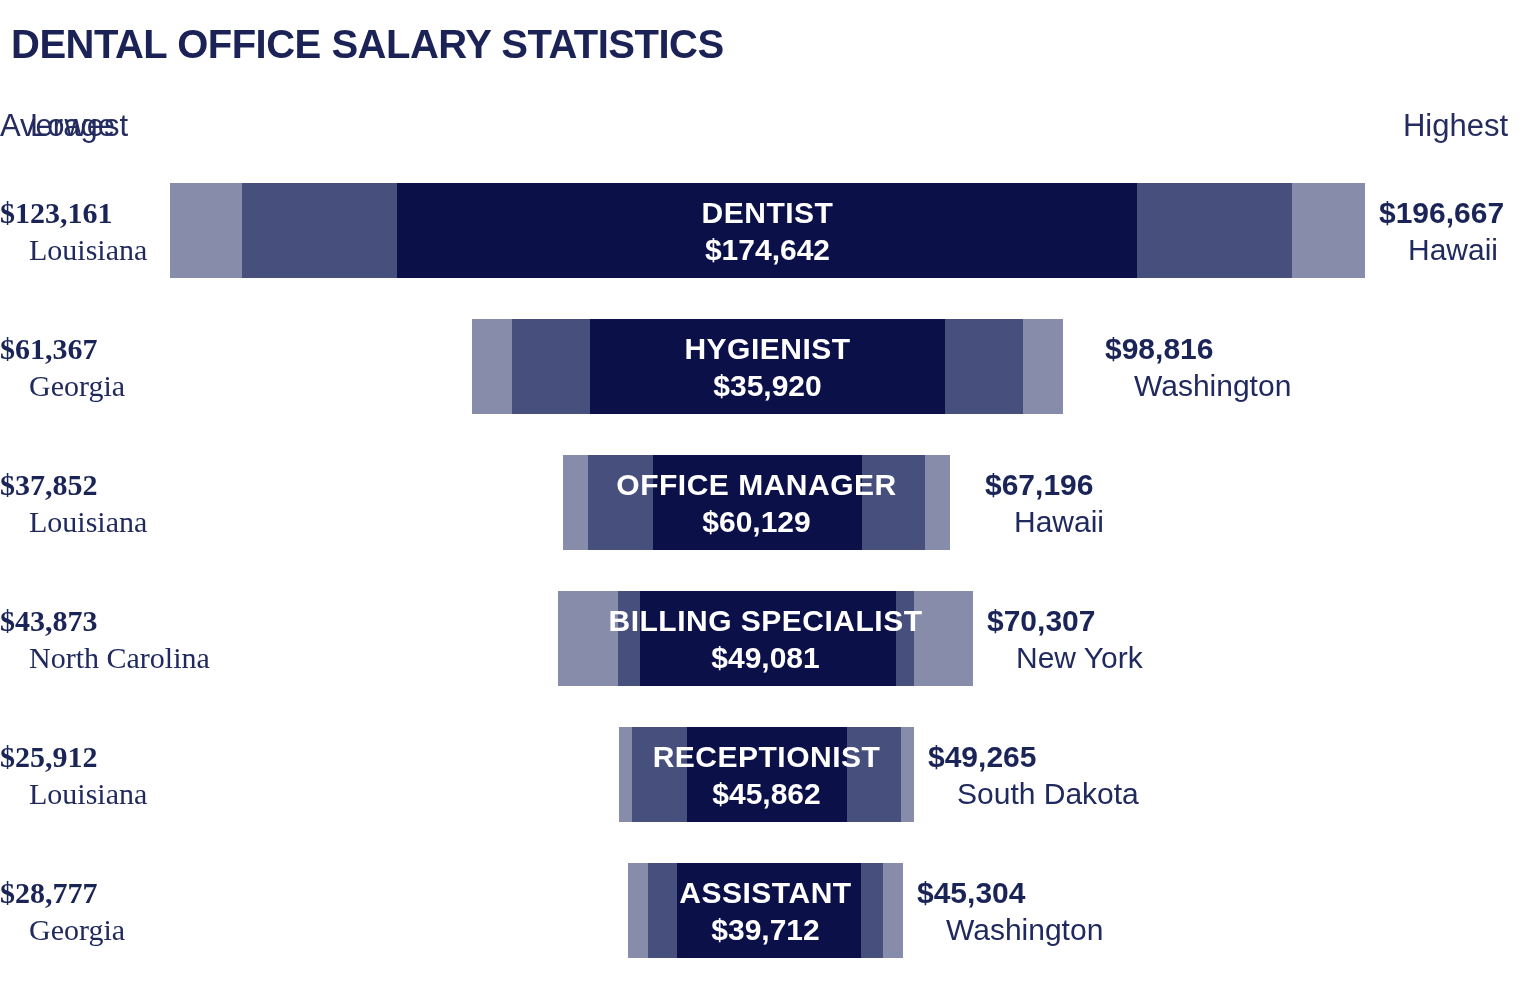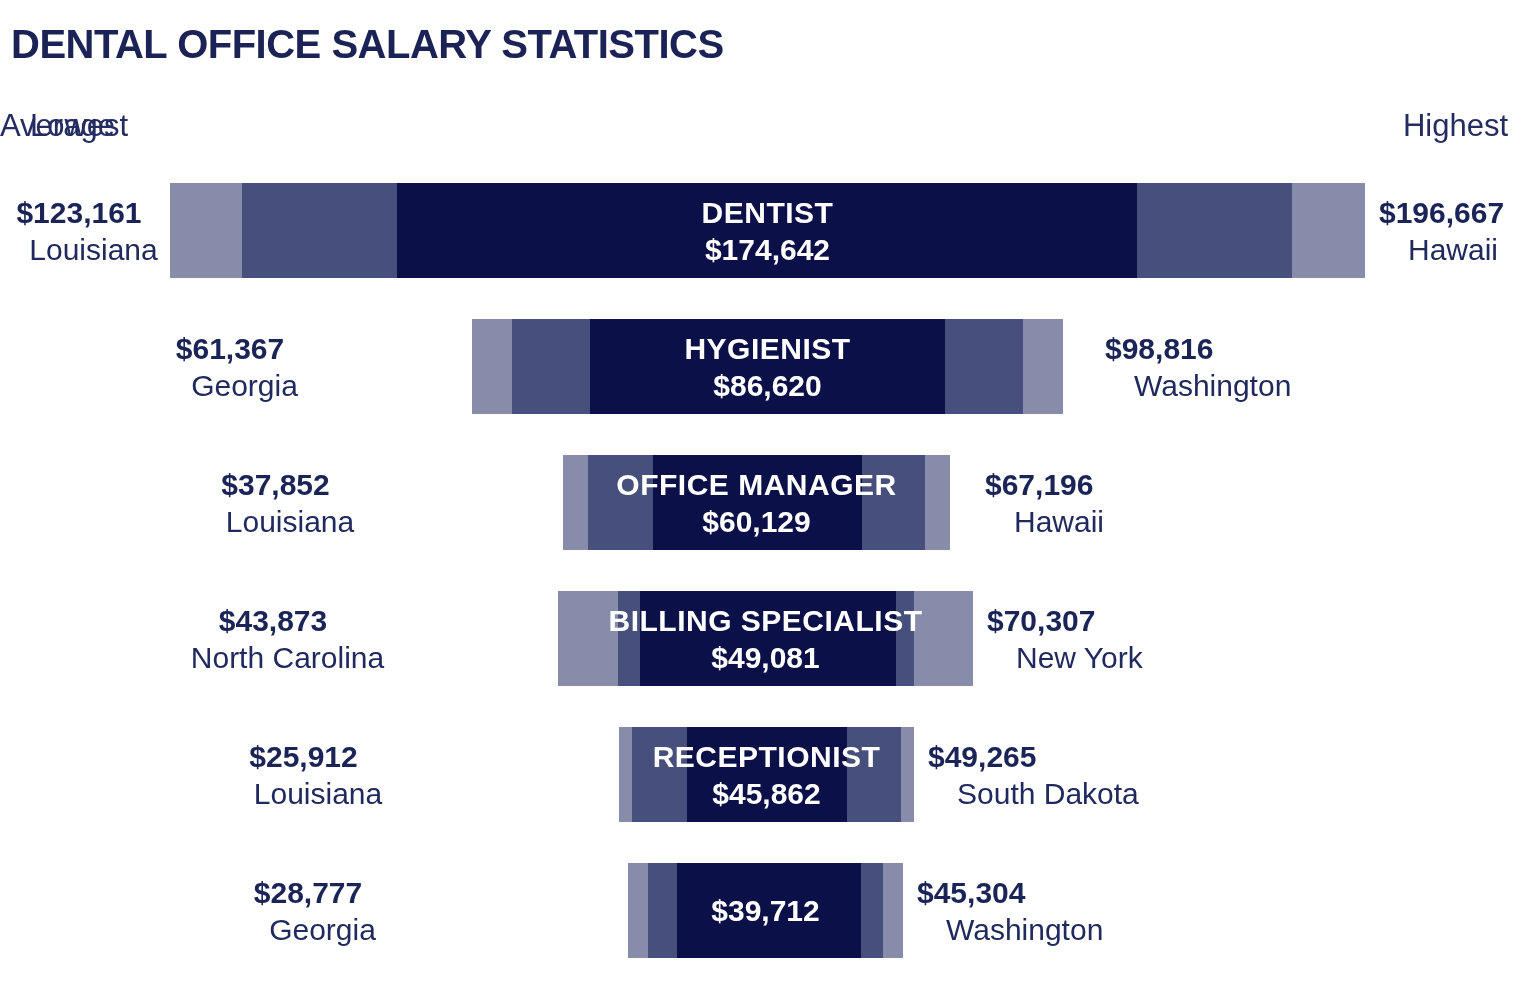--- a/index.html
+++ b/index.html
@@ -31,21 +31,21 @@
     color:#ffffff; line-height:37px; pointer-events:none;
   }
   .bar-role { font-size:30px; font-weight:800; letter-spacing:0.5px; }
   .bar-avg  { font-size:30px; font-weight:800; }
 
   .side-label {
     position:absolute; top:0; height:95px;
     display:flex; flex-direction:column; justify-content:center;
     line-height:37px; white-space:nowrap;
   }
-  .side-label.left  { text-align:center; }
+  .side-label.left  { text-align:left;font-family:Liberation Serif, serif; }
   .side-label.right { text-align:left; }
   .side-value { font-size:30px; font-weight:800; color:#1b2457; }
   .side-state { font-size:30px; font-weight:400; color:#212a5e;padding-left:29px; }
 </style>
 </head>
 <body>
 
 <div class="canvas">
 
   <div class="title">DENTAL OFFICE SALARY STATISTICS</div>
@@ -82,21 +82,21 @@
       <div class="side-state">Georgia</div>
     </div>
     <div class="bar" style="left:472px; width:591px;">
       <div class="seg light" style="width:40px;"></div>
       <div class="seg medium" style="width:78px;"></div>
       <div class="seg dark"></div>
       <div class="seg medium" style="width:78px;"></div>
       <div class="seg light" style="width:40px;"></div>
       <div class="bar-text">
         <div class="bar-role">HYGIENIST</div>
-        <div class="bar-avg">$86,620</div>
+        <div class="bar-avg">$35,920</div>
       </div>
     </div>
     <div class="side-label right" style="left:1077px;margin-left:28px;">
       <div class="side-value">$98,816</div>
       <div class="side-state">Washington</div>
     </div>
   </div>
 
   <div class="row" style="top:455px;">
     <div class="side-label left" style="left:0; width:551px;">
@@ -169,20 +169,21 @@
       <div class="side-value">$28,777</div>
       <div class="side-state">Georgia</div>
     </div>
     <div class="bar" style="left:628px; width:275px;">
       <div class="seg light" style="width:20px;"></div>
       <div class="seg medium" style="width:29px;"></div>
       <div class="seg dark"></div>
       <div class="seg medium" style="width:22px;"></div>
       <div class="seg light" style="width:20px;"></div>
       <div class="bar-text">
+        <div class="bar-role">ASSISTANT</div>
         <div class="bar-avg">$39,712</div>
       </div>
     </div>
     <div class="side-label right" style="left:917px;">
       <div class="side-value">$45,304</div>
       <div class="side-state">Washington</div>
     </div>
   </div>
 
 </div>

